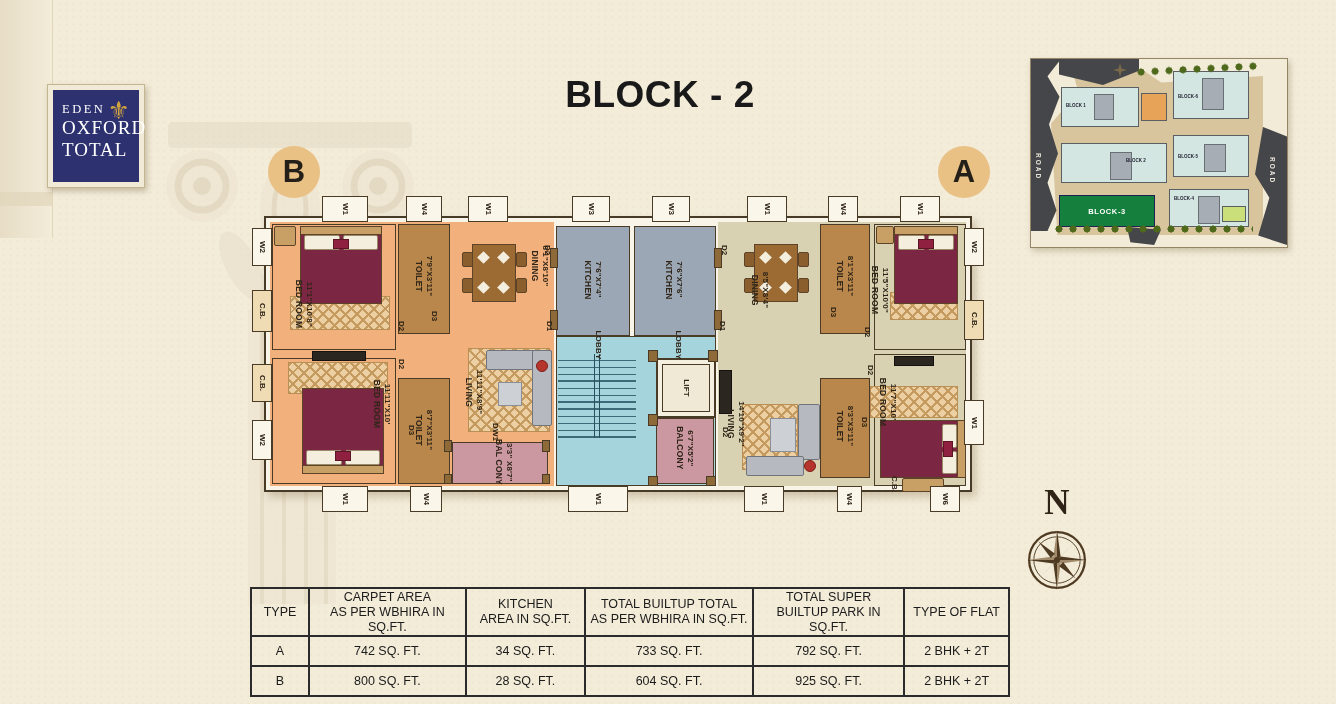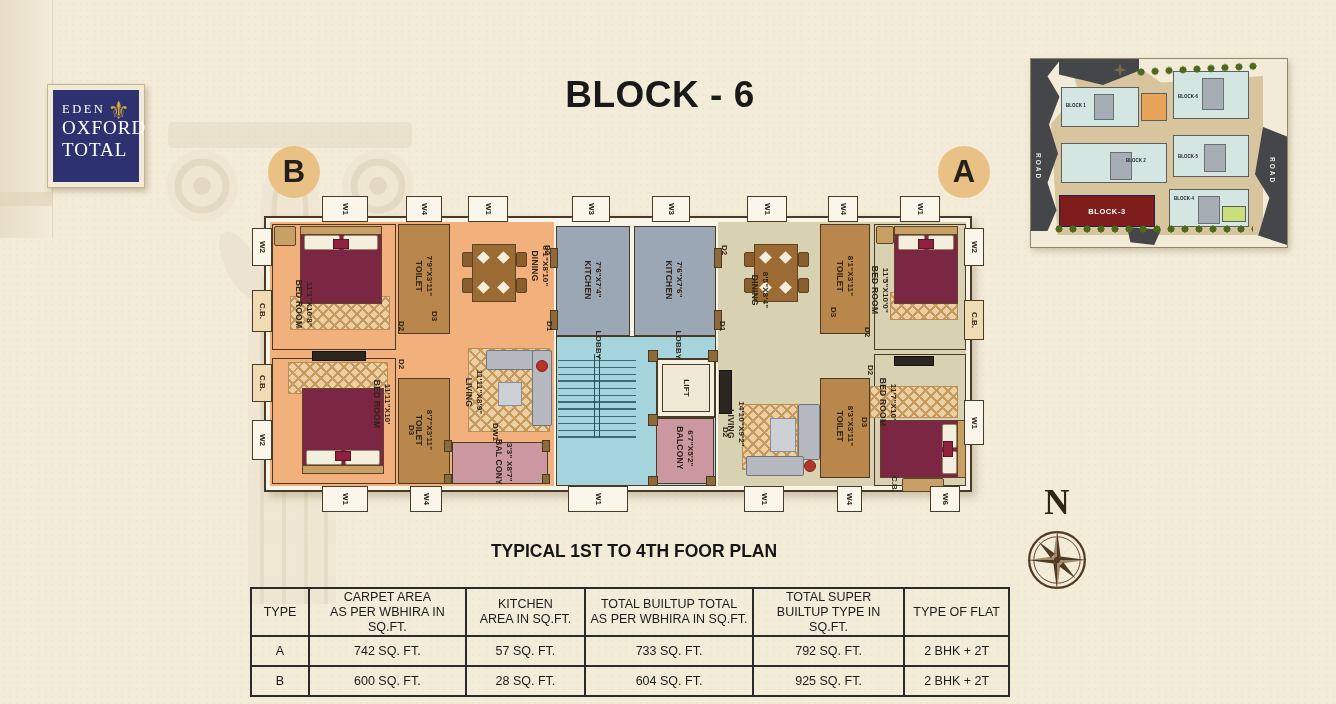--- a/index.html
+++ b/index.html
@@ -81,21 +81,21 @@
   .nst{background:#c8a065;border:1px solid #5d4328;border-radius:2px;}
   
   #inset{left:1030px;top:58px;width:256px;height:188px;background:#f2ebd8;
          border:1px solid #948666;box-shadow:2px 3px 6px rgba(110,90,50,.3);}
   .ground{left:20px;top:12px;width:212px;height:164px;background:#d8c59e;
      clip-path:polygon(10% 0,44% 0,52% 7%,100% 3%,100% 100%,3% 100%,0 32%,13% 13%);}
   .gray{background:#45464a;}
   .blk{background:#d3e6e2;border:1px solid #5a5f62;box-sizing:border-box;}
   .blk .core{position:absolute;background:#a6adb4;border:1px solid #6a6f74;}
   .blklab{position:absolute;font-size:4.5px;font-weight:700;color:#223;letter-spacing:0;}
-  .b3{background:#7f1d1d;border:1px solid #1d2250;display:flex;align-items:center;justify-content:center;}
+  .b3{background:#15803d;border:1px solid #1d2250;display:flex;align-items:center;justify-content:center;}
   .b3lab{color:#fff;font-size:7.5px;font-weight:700;letter-spacing:.6px;}
   .trees{background-image:radial-gradient(circle at 6px 6px,#4e681c 3.4px,rgba(0,0,0,0) 3.7px);
          background-size:14px 12px;background-repeat:repeat-x;}
   .roadtxt{writing-mode:vertical-lr;text-orientation:mixed;font-size:6.5px;font-weight:700;
            color:#e9e5da;letter-spacing:2px;}
   .ministar{width:14px;height:14px;background:#7a6a4a;
      clip-path:polygon(50% 0,60% 40%,100% 50%,60% 60%,50% 100%,40% 60%,0 50%,40% 40%);}
   
   .north{left:1022px;top:483px;width:70px;text-align:center;font-family:"Liberation Serif",serif;
          font-size:35px;font-weight:700;color:#2f2415;}
@@ -131,22 +131,21 @@
 
   <div class="abs logo">
     <div class="logo-in">
       <span class="logo-fleur">⚜</span>
       <div class="logo-eden">EDEN</div>
       <div class="logo-big">OXFORD</div>
       <div class="logo-big">TOTAL</div>
     </div>
   </div>
 
-  <div class="abs title">BLOCK - 6</div>
-  <div class="abs subtitle">TYPICAL 1ST TO 4TH FOOR PLAN</div>
+  <div class="abs title">BLOCK - 2</div>
 
   <div class="abs marker" style="left:268px;top:146px;">
     <span>B</span>
     </div>
   <div class="abs marker" style="left:938px;top:146px;">
     <span>A</span>
     </div>
 
   <div id="plan" class="abs">
     <div class="abs body"></div>
@@ -487,34 +486,34 @@
     </g>
   </svg>
 
   <table id="areatable" class="abs">
     <tbody>
         <tr class="hrow">
       <td style="width:52px;"><span>TYPE</span></td>
       <td style="width:160px;"><span>CARPET AREA</span><br><span>AS PER WBHIRA IN SQ.FT.</span></td>
       <td style="width:118px;"><span>KITCHEN</span><br><span>AREA IN SQ.FT.</span></td>
       <td style="width:172px;"><span>TOTAL BUILTUP TOTAL</span><br><span>AS PER WBHIRA IN SQ.FT.</span></td>
-      <td style="width:154px;"><span>TOTAL SUPER</span><br><span>BUILTUP TYPE IN SQ.FT.</span></td>
+      <td style="width:154px;"><span>TOTAL SUPER</span><br><span>BUILTUP PARK IN SQ.FT.</span></td>
       <td style="width:104px;"><span>TYPE OF FLAT</span></td>
     </tr>
     <tr class="drow">
       <td>A</td>
       <td>742 SQ. FT.</td>
-      <td>57 SQ. FT.</td>
+      <td>34 SQ. FT.</td>
       <td>733 SQ. FT.</td>
       <td>792 SQ. FT.</td>
       <td>2 BHK + 2T</td>
     </tr>
     <tr class="drow">
       <td>B</td>
-      <td>600 SQ. FT.</td>
+      <td>800 SQ. FT.</td>
       <td>28 SQ. FT.</td>
       <td>604 SQ. FT.</td>
       <td>925 SQ. FT.</td>
       <td>2 BHK + 2T</td>
     </tr>
   </tbody>
     </table>
 
 </div>
 

